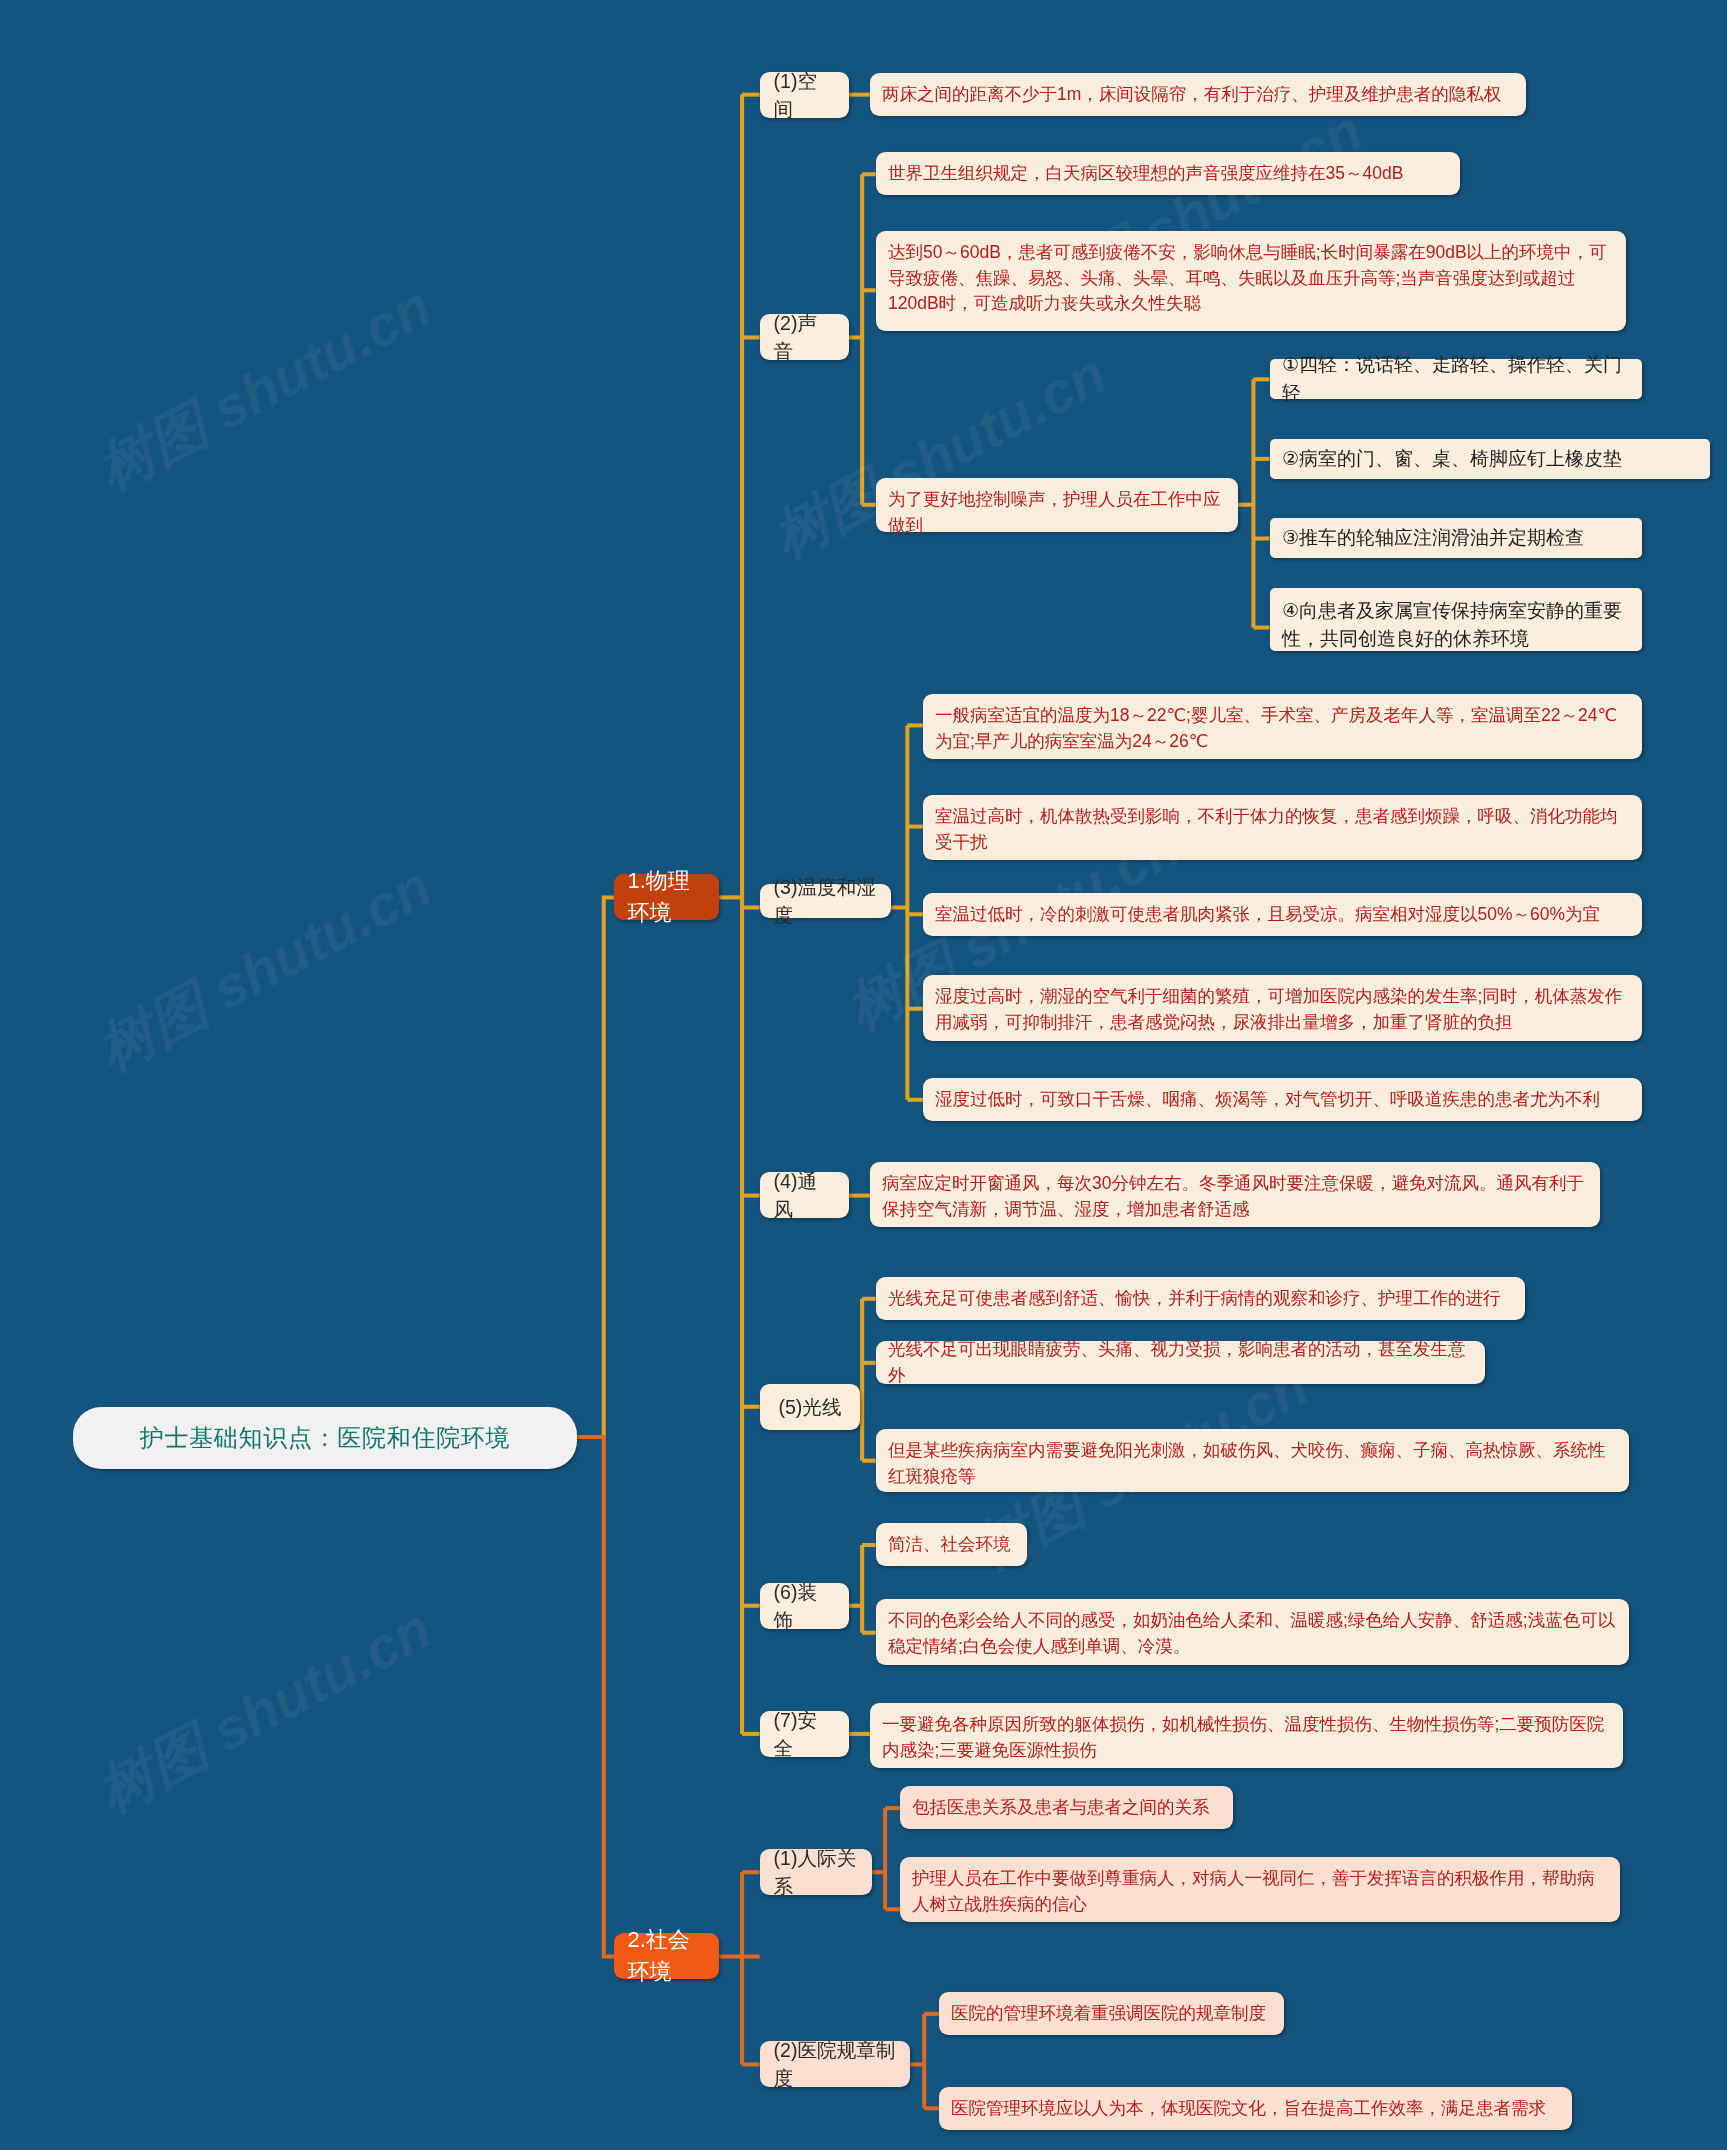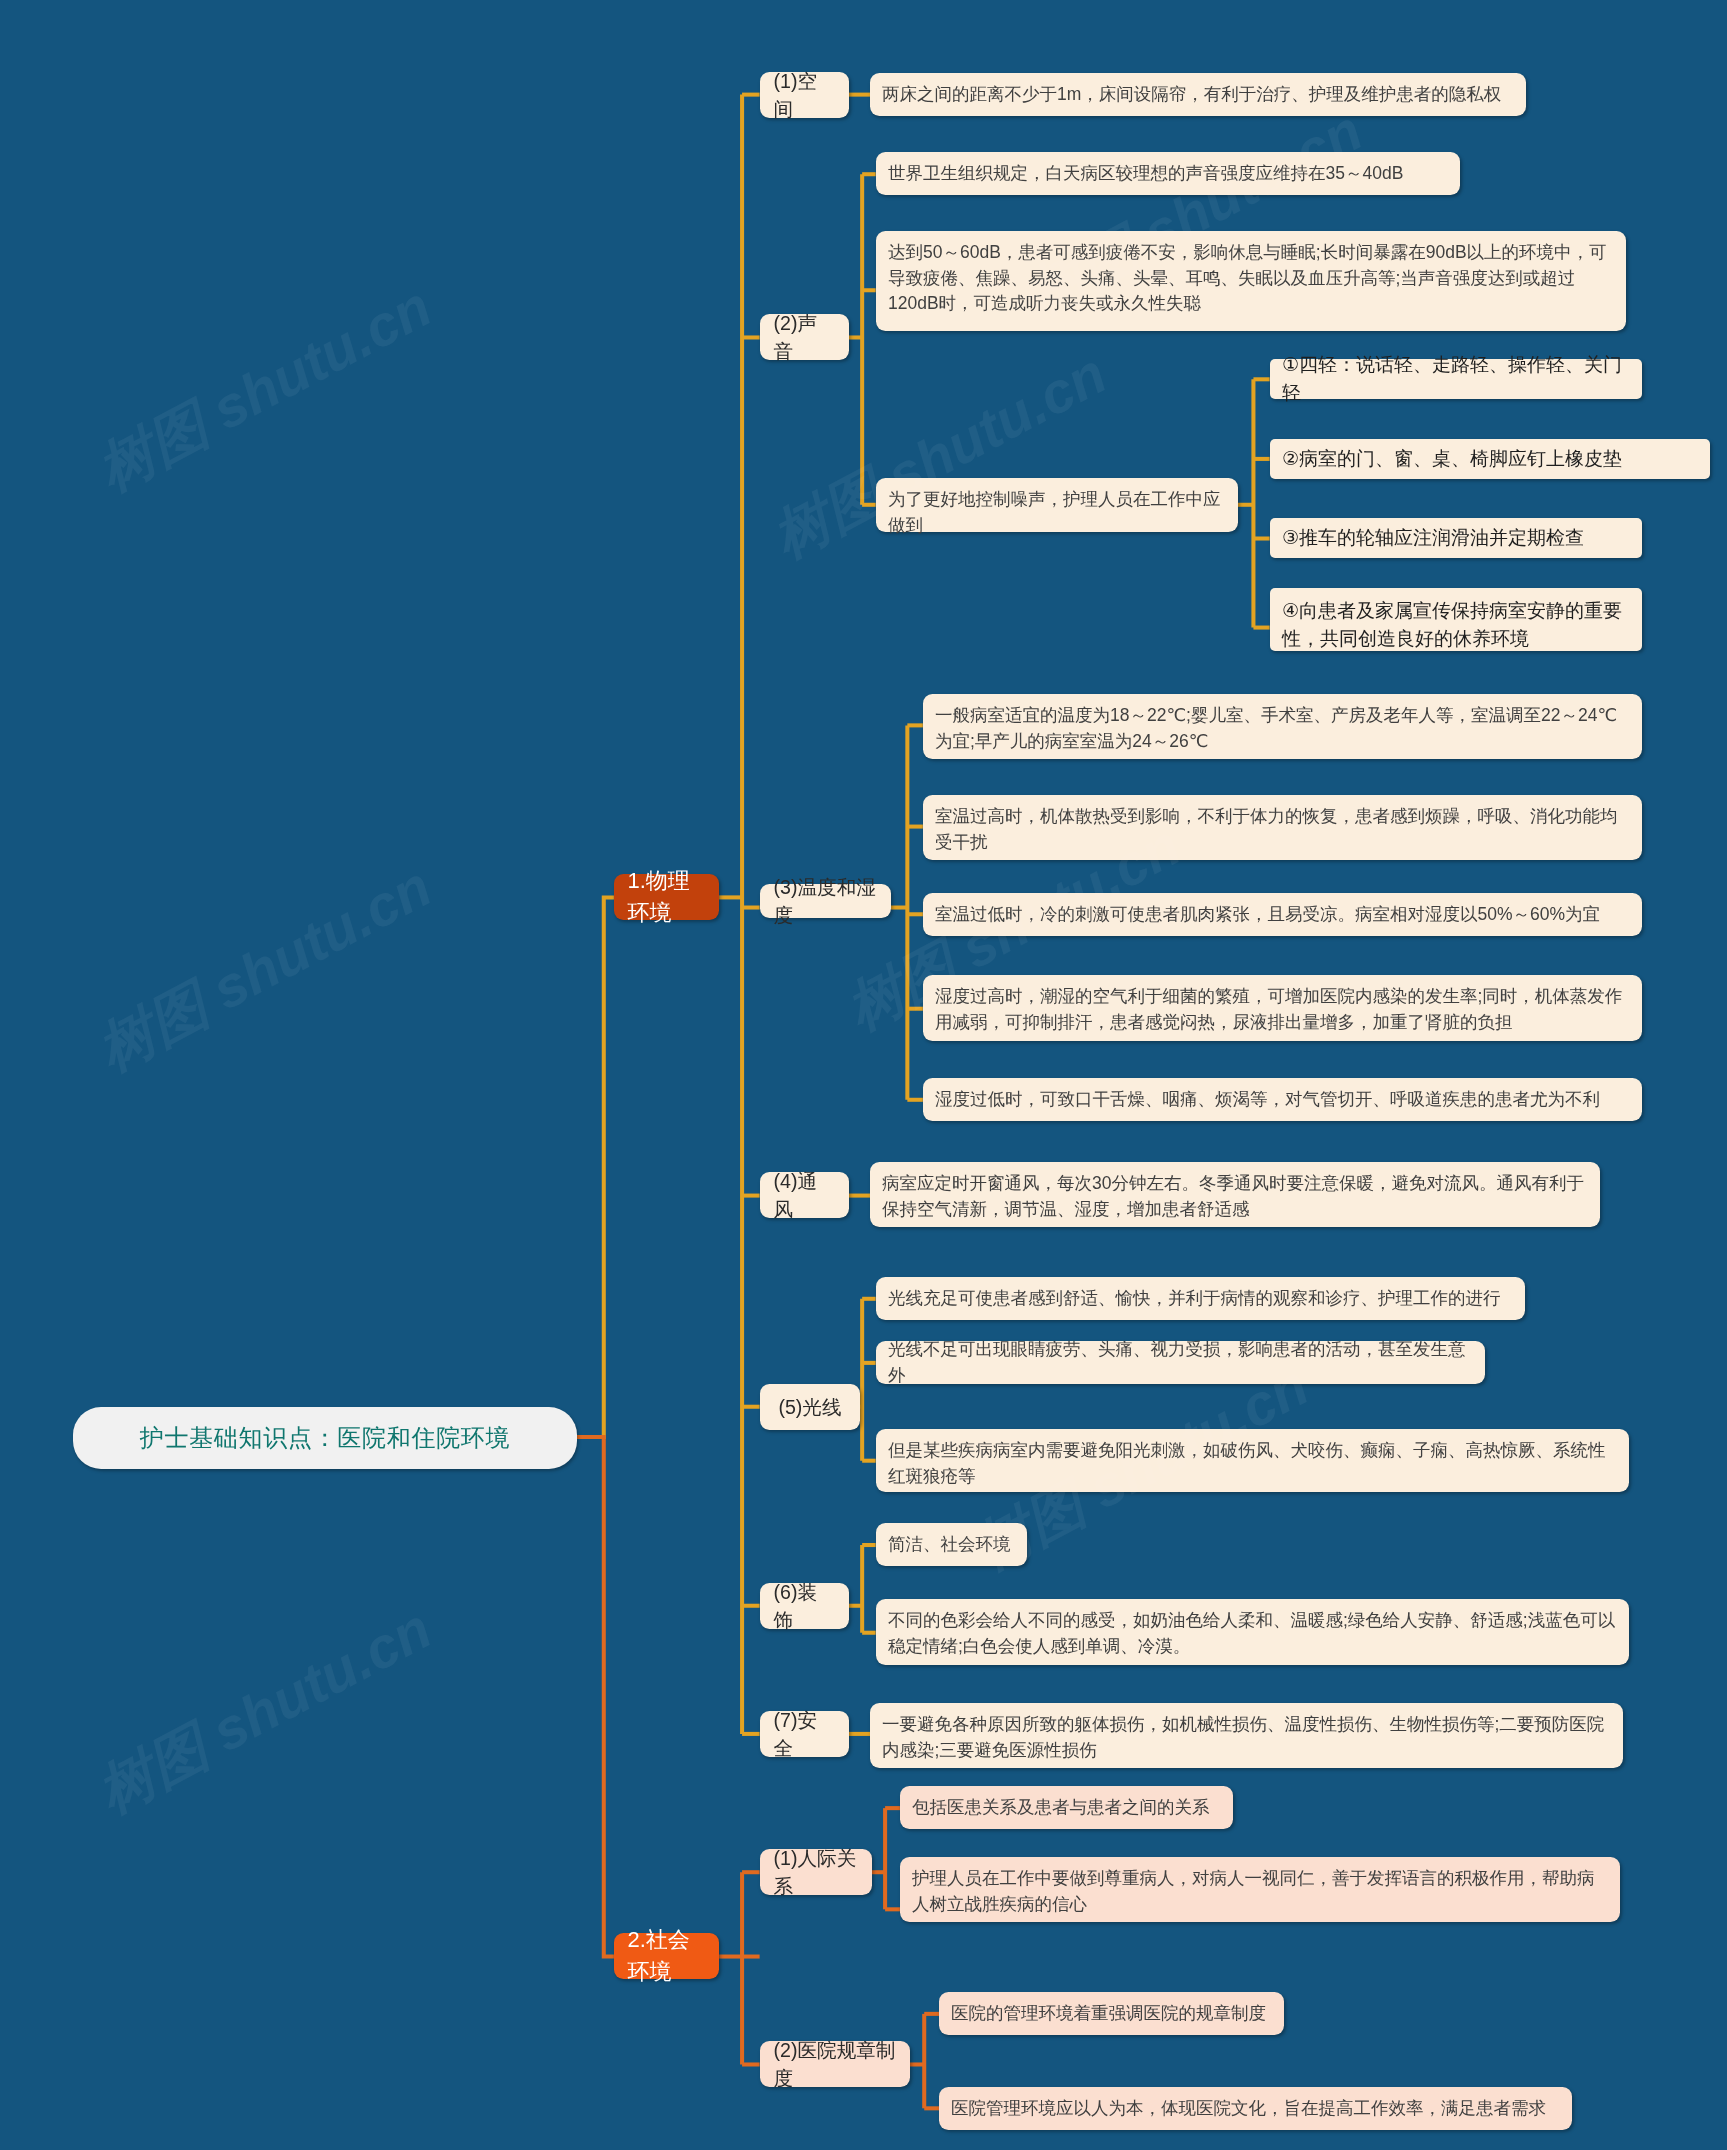--- a/index.html
+++ b/index.html
@@ -35,21 +35,21 @@
   .n-l1.amber{background:#c2410c;}
   .n-l1.red{background:#f05a14;}
   
   .n-l2{
     background:#fbeedd;color:#2a2a2a;
     font-size:19.6px;padding:9.4px 13.5px;border-radius:9.4px;
   }
   .n-l2.pink{background:#fbdfd0;}
   
   .n-l3{
-    background:#fbeedd;color:#404040;
+    background:#fbeedd;color:#b91c1c;
     font-size:17.5px;padding:9.4px 12px;border-radius:9.4px;
     align-items:center;
   }
   .n-l3.pink{background:#fbdfd0;}
   .n-l4{
     background:#fbeedd;color:#1f1f1f;
     font-size:19px;padding:9.4px 12px;border-radius:5px;
   }
 
   

